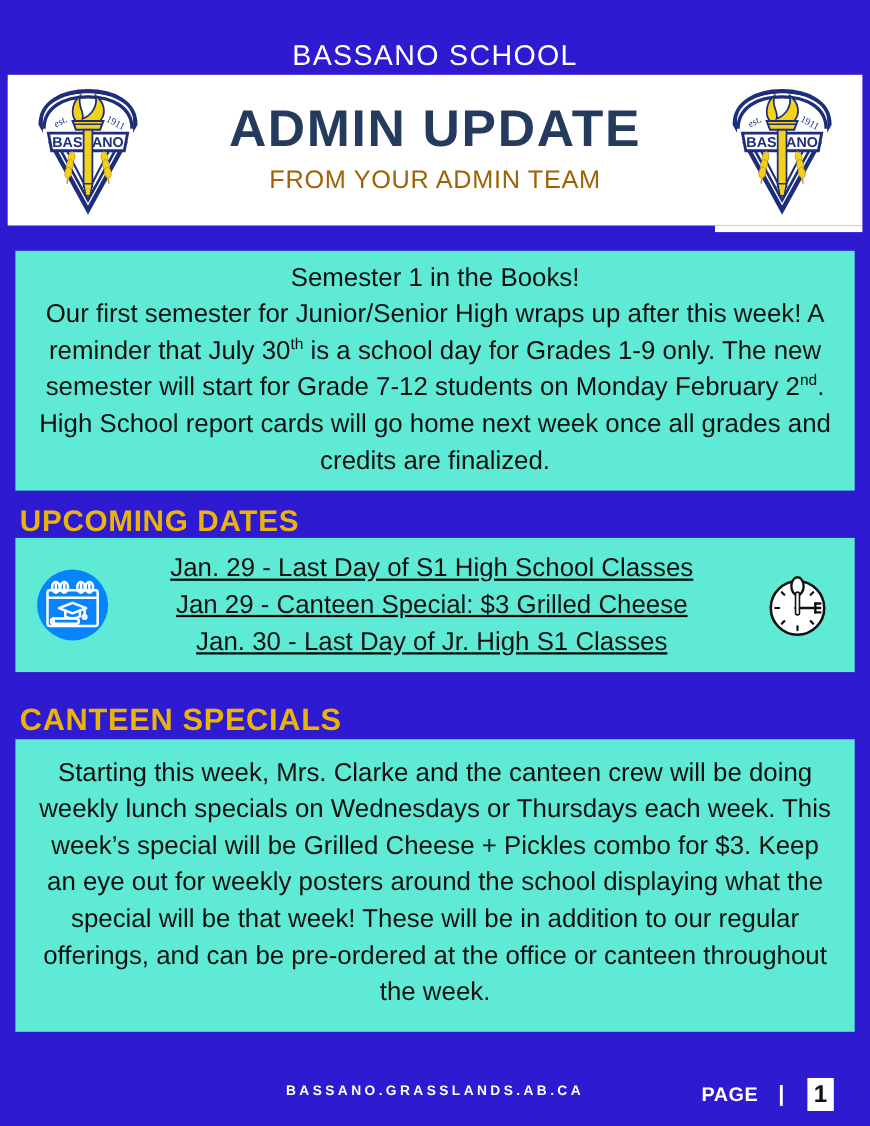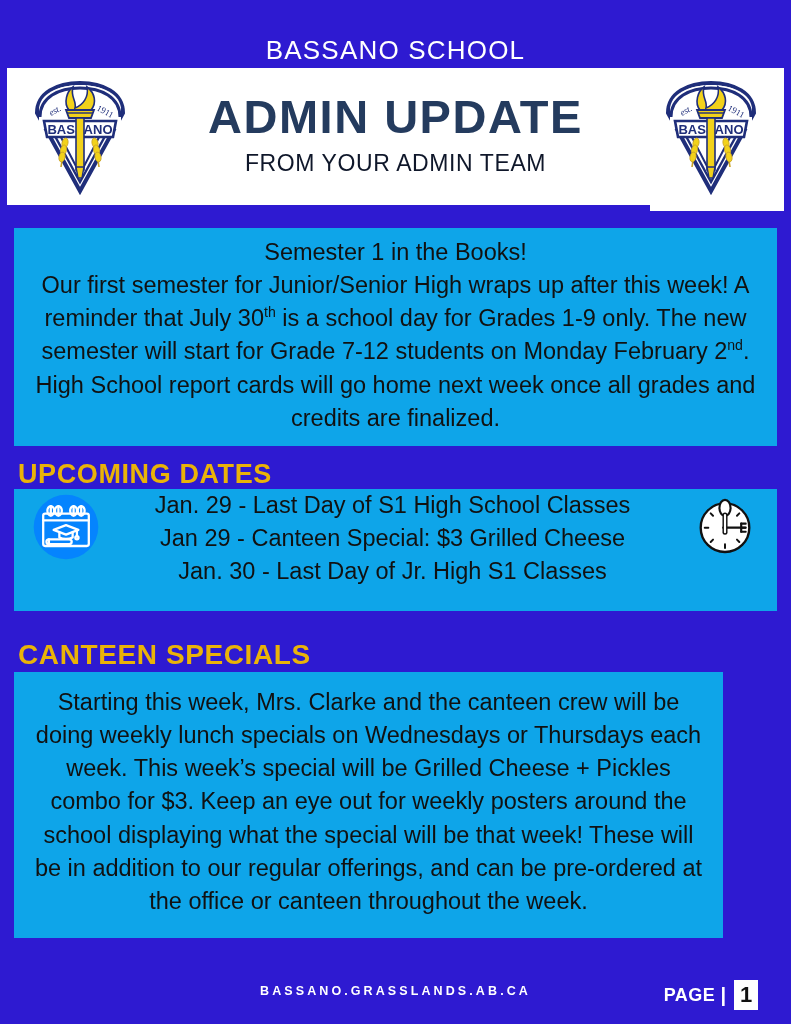--- a/index.html
+++ b/index.html
@@ -66,32 +66,32 @@
   .admin-title {
     color: #243B5E;
     font-size: 47px;
     font-weight: bold;
     letter-spacing: 1.5px;
     line-height: 1.02;
     margin: 0 0 5px 0;
     text-align: center;
   }
   .admin-sub {
-    color: #0f172a;
+    color: #a16207;
     font-size: 23px;
     font-weight: 400;
     letter-spacing: 0.6px;
     line-height: 1.48;
     margin: 0;
   }
 
   
   .card {
     position: absolute;
-    background: #0ea5e9;
+    background: #5eead4;
     box-sizing: border-box;
   }
 
   .card-intro {
     left: 14px;
     top: 228px;
     width: 763px;
     height: 218px;
     padding: 8px 20px 0 20px;
   }
@@ -123,21 +123,22 @@
   .heading-upcoming { top: 461px; }
   .heading-canteen  { top: 641px; font-size: 28px; }
 
   
   .card-dates {
     left: 14px;
     top: 489px;
     width: 763px;
     height: 122px;
     display: flex;
-    align-items: flex-start;
+    align-items: center;
+    text-decoration: underline;
   }
   .dates-icon {
     flex: 0 0 104px;
     display: flex;
     align-items: center;
     justify-content: center;
   }
   .dates-list {
     flex: 1 1 auto;
     text-align: center;
@@ -154,21 +155,21 @@
     flex: 0 0 104px;
     display: flex;
     align-items: center;
     justify-content: center;
   }
 
   
   .card-canteen {
     left: 14px;
     top: 672px;
-    width: 709px;
+    width: 763px;
     height: 266px;
     padding: 14px 18px 0 18px;
   }
 
   
   .footer {
     position: absolute;
     left: 0;
     top: 968px;
     width: 791px;
@@ -184,21 +185,21 @@
     font-size: 12.5px;
     font-weight: bold;
     letter-spacing: 3.1px;
   }
   .footer-page {
     position: absolute;
     right: 33px;
     top: 12px;
     display: flex;
     align-items: center;
-    gap: 4px;
+    gap: 17px;
   }
   .footer-page-label {
     color: #FFFFFF;
     font-size: 18px;
     font-weight: bold;
     letter-spacing: 0.5px;
   }
   .footer-page-sep {
     color: #FFFFFF;
     font-size: 20px;

